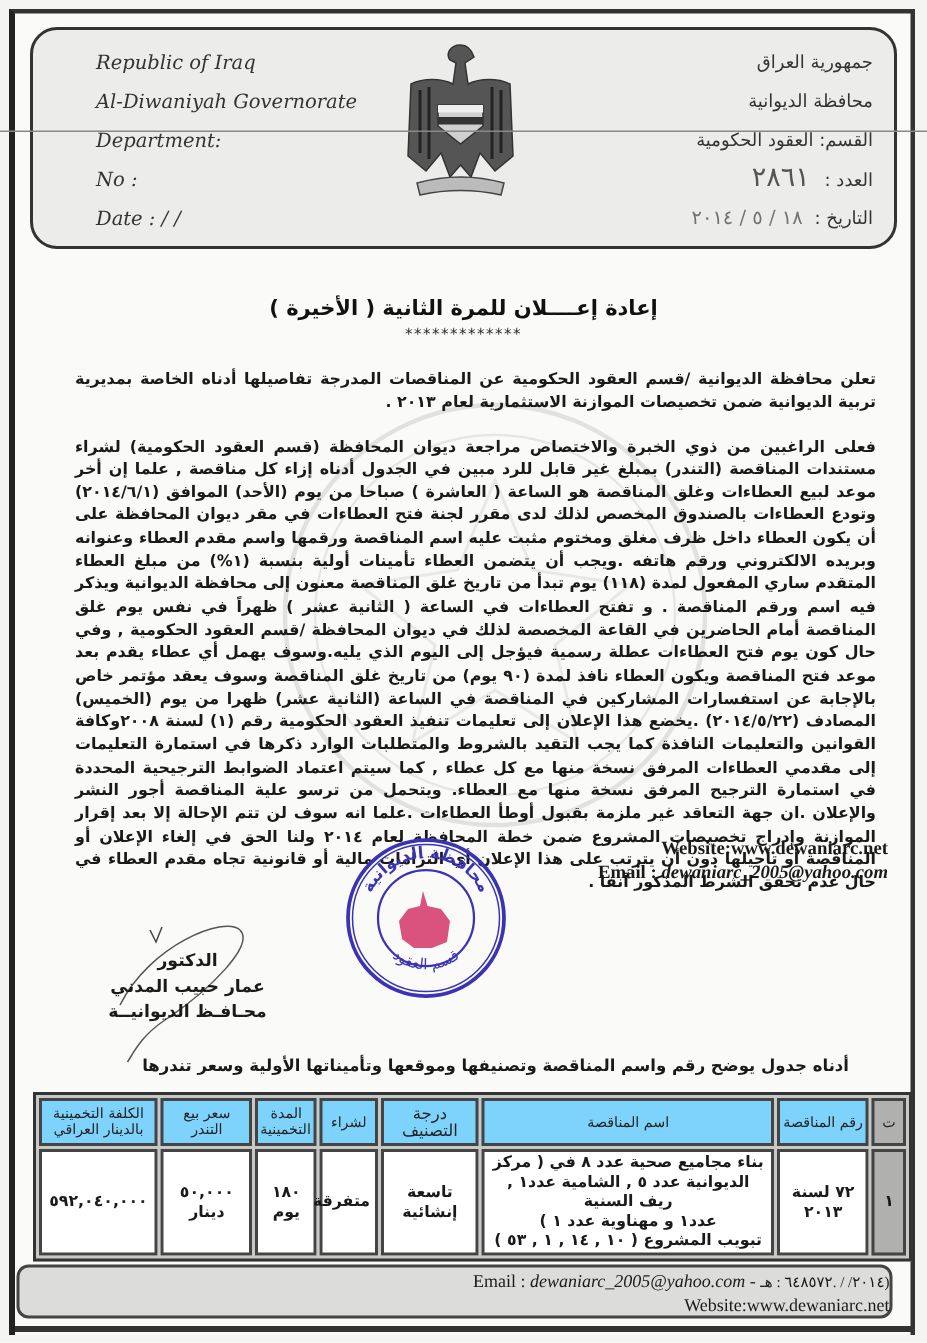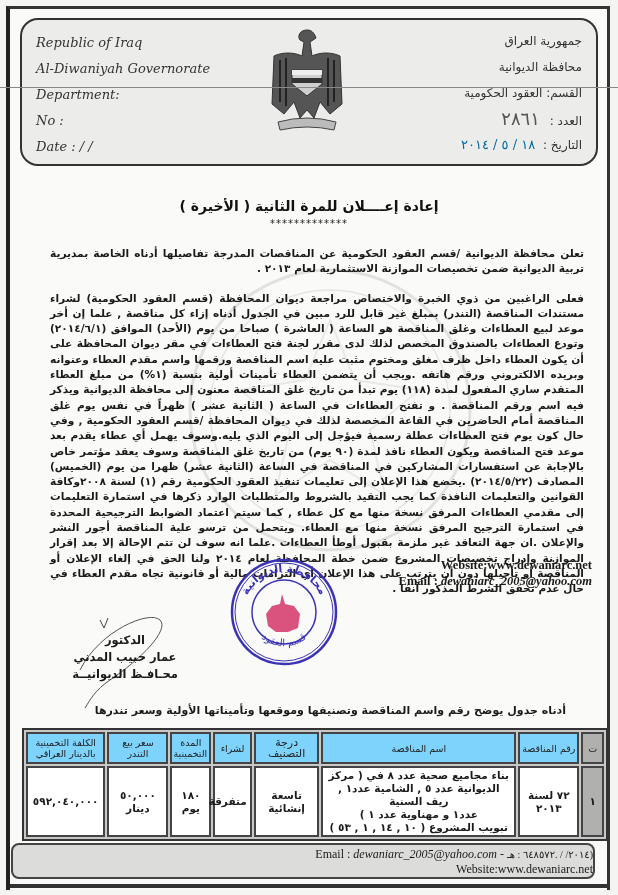--- a/index.html
+++ b/index.html
@@ -19,28 +19,28 @@
   .header-box {
     position:absolute; left:20px; top:18px; width:578px; height:148px;
     border:2px solid #333; border-radius:18px;
     background:#ececea;
     box-sizing:border-box;
   }
   .hdr-en {
     position:absolute; left:14px; top:10px;
     font-family:"DejaVu Serif", serif; font-style:italic; font-size:13px; color:#333;
   }
-  .hdr-en div { height:26px; line-height:26px; }
+  .hdr-en div { height:26px; line-height:26px;margin-left:28px; }
   .hdr-ar {
     position:absolute; right:14px; top:8px; direction:rtl; text-align:right;
     font-size:12px; color:#333;
   }
   .hdr-ar div { height:26px; line-height:26px; }
   .hdr-ar .hand { font-family:"DejaVu Serif", serif; font-size:18px; color:#555; margin-right:6px; }
-  .hdr-ar .date-hand { font-family:"DejaVu Serif", serif; font-size:13px; color:#0369a1; margin-right:4px; }
+  .hdr-ar .date-hand { font-family:"DejaVu Serif", serif; font-size:13px; color:#737373; margin-right:4px; }
   .emblem {
     position:absolute; left:264px; top:22px; width:86px; height:118px;
   }
   .hline { position:absolute; left:0; top:87px; width:618px; height:1px; background:#888; }
 
   .title {
     position:absolute; left:0; width:618px; top:198px; text-align:center;
     direction:rtl; font-size:14px; font-weight:bold; color:#111;
   }
   .stars {

